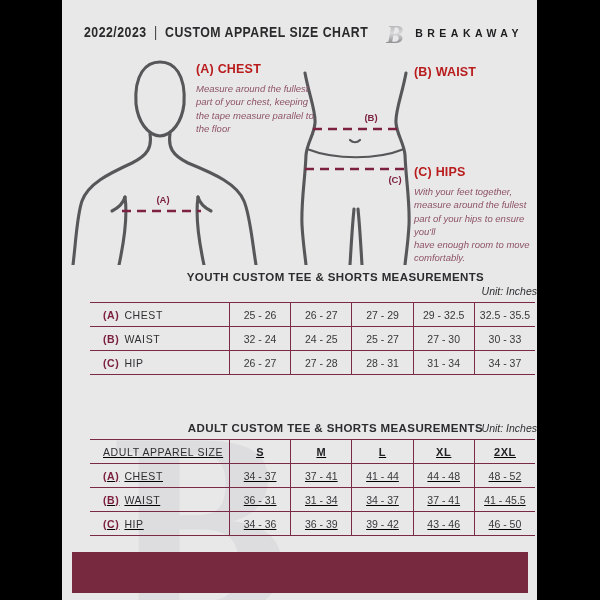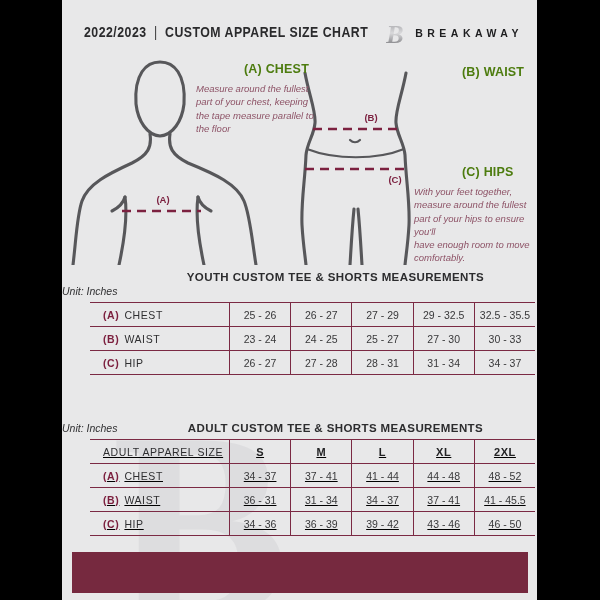--- a/index.html
+++ b/index.html
@@ -13,35 +13,35 @@
   .header-title{position:absolute;left:22px;top:7px;font-weight:bold;font-size:15px;
         color:#2a2a2c;letter-spacing:.6px;transform:scaleX(.82);transform-origin:left center;
         white-space:nowrap;}
   .header-title .divider{margin:0 9px;font-weight:normal;color:#3a3a3c;}
   .logo{position:absolute;right:14px;top:2px;display:flex;align-items:center;gap:7px;}
   .brand{font-weight:bold;font-size:10.5px;letter-spacing:4.5px;color:#1d1d1f;}
 
   
   .diagram{position:absolute;top:55px;left:0;width:475px;height:214px;}
   .m-block{position:absolute;}
-  .m-head{font-weight:bold;font-size:12.5px;color:#4d7c0f;letter-spacing:.2px;margin-left:48px;}
+  .m-head{font-weight:bold;font-size:12.5px;color:#b91c1c;letter-spacing:.2px;}
   .m-desc{font-style:italic;font-size:9.5px;line-height:1.4;color:#8d5266;
           margin-top:6px;white-space:pre-line;}
   .chest-block{left:134px;top:7px;width:120px;}
   .waist-block{left:352px;top:10px;width:114px;}
   .hips-block{left:352px;top:110px;width:120px;}
   svg .body-line{fill:none;stroke:#57575a;stroke-width:3.1;stroke-linecap:round;}
   svg .thin-line{fill:none;stroke:#57575a;stroke-width:2.2;stroke-linecap:round;}
   svg .dash-line{stroke:#7c2140;stroke-width:2.5;stroke-dasharray:9 6;}
   svg .marker{font-family:"Liberation Sans",sans-serif;font-size:9.5px;font-weight:bold;fill:#7c2140;}
 
   
   .section-title{position:absolute;left:0;width:100%;text-align:center;font-weight:bold;
         font-size:11.5px;color:#2c2c2e;letter-spacing:.4px;padding-left:36px;}
-  .unit{position:absolute;left:0;width:100%;text-align:left;font-style:italic;
+  .unit{position:absolute;left:0;width:100%;text-align:right;font-style:italic;
         font-size:10.5px;color:#2f2f31;}
 
   
   .size-table{position:absolute;left:28px;width:445px;border-bottom:1.6px solid #7b2a44;}
   .trow{display:flex;border-top:1.6px solid #7b2a44;height:23px;align-items:stretch;}
   .tlabel{width:139px;display:flex;align-items:center;padding-left:13px;font-size:10.5px;
         letter-spacing:.6px;color:#2e2e30;box-sizing:border-box;}
   .tcell{flex:1;border-left:1.2px solid #7b2a44;display:flex;align-items:center;
         justify-content:center;font-size:10.5px;color:#38383a;}
   .thead .tcell{font-weight:bold;font-size:11px;color:#242426;letter-spacing:.6px;}
@@ -135,21 +135,21 @@
       <div class="tcell">26 - 27</div>
       <div class="tcell">27 - 29</div>
       <div class="tcell">29 - 32.5</div>
       <div class="tcell">32.5 - 35.5</div>
     </div>
     <div class="trow">
       <div class="tlabel">
           <span class="key">(B)</span>
           <span>WAIST</span>
         </div>
-      <div class="tcell">23 - 24</div>
+      <div class="tcell">32 - 24</div>
       <div class="tcell">24 - 25</div>
       <div class="tcell">25 - 27</div>
       <div class="tcell">27 - 30</div>
       <div class="tcell">30 - 33</div>
     </div>
     <div class="trow">
       <div class="tlabel">
           <span class="key">(C)</span>
           <span>HIP</span>
         </div>

